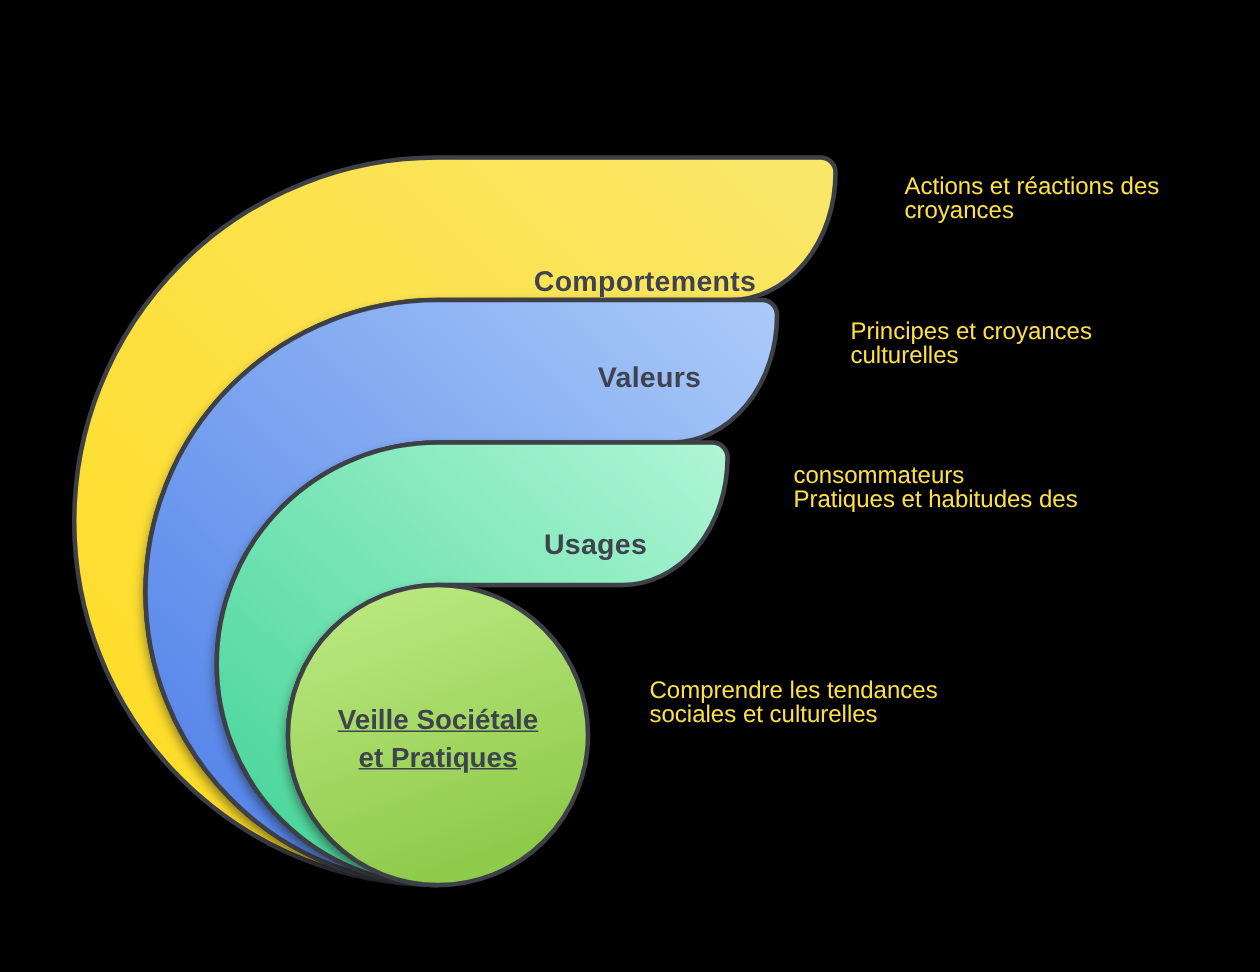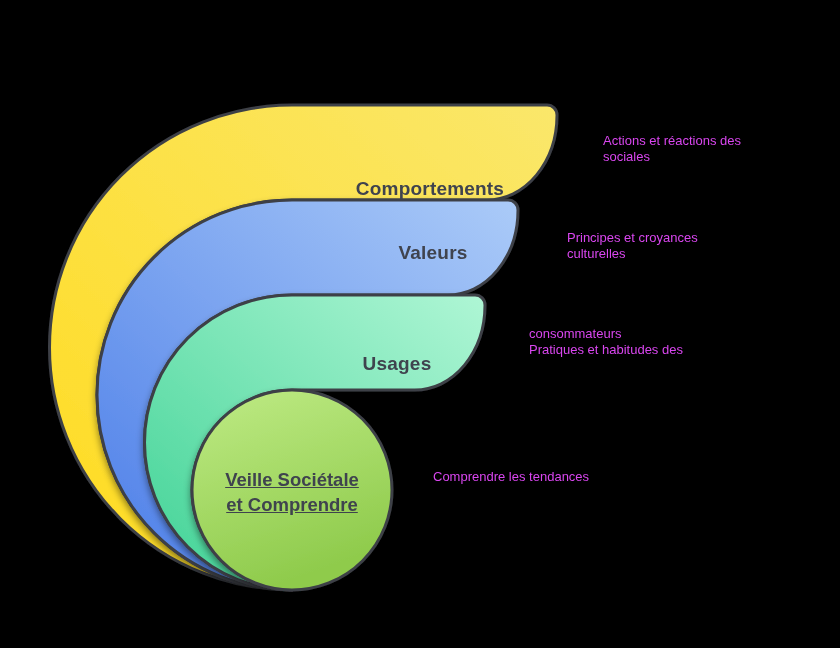--- a/index.html
+++ b/index.html
@@ -28,25 +28,24 @@
     font-size: 18.5px;
     line-height: 25px;
     color: #3F434E;
     text-align: center;
     white-space: nowrap;
     text-decoration: underline;
   }
   .center-label span { display: block; }
   .annotation {
     position: absolute;
-    font-size: 13px;
+    font-size: 16px;
     line-height: 16px;
-    color: #d946ef;
+    color: #fde047;
     white-space: nowrap;
-    margin-top: 16px;
   }
   .annotation span { display: block; }
 </style>
 </head>
 <body>
 
 <div class="stage">
 
   <svg width="840" height="648" viewBox="0 0 840 648">
     <defs>
@@ -81,35 +80,36 @@
   </svg>
 
   <div class="shape-label" style="left:430px; top:157px;margin-top:32px;">Comportements</div>
 
   <div class="shape-label" style="left:433px; top:253px;">Valeurs</div>
 
   <div class="shape-label" style="left:397px; top:352px;margin-top:12px;">Usages</div>
 
   <div class="center-label" style="left:292px; top:492px;">
     <span>Veille Sociétale</span>
-    <span>et Comprendre</span>
+    <span>et Pratiques</span>
   </div>
 
   <div class="annotation" style="left:603px; top:117px;">
     <span>Actions et réactions des</span>
-    <span>sociales</span>
+    <span>croyances</span>
   </div>
 
   <div class="annotation" style="left:567px; top:214px;">
     <span>Principes et croyances</span>
     <span>culturelles</span>
   </div>
 
   <div class="annotation" style="left:529px; top:310px;">
     <span>consommateurs</span>
     <span>Pratiques et habitudes des</span>
   </div>
 
   <div class="annotation" style="left:433px; top:453px;">
     <span>Comprendre les tendances</span>
+    <span>sociales et culturelles</span>
   </div>
 
 </div>
 
 </body></html>

